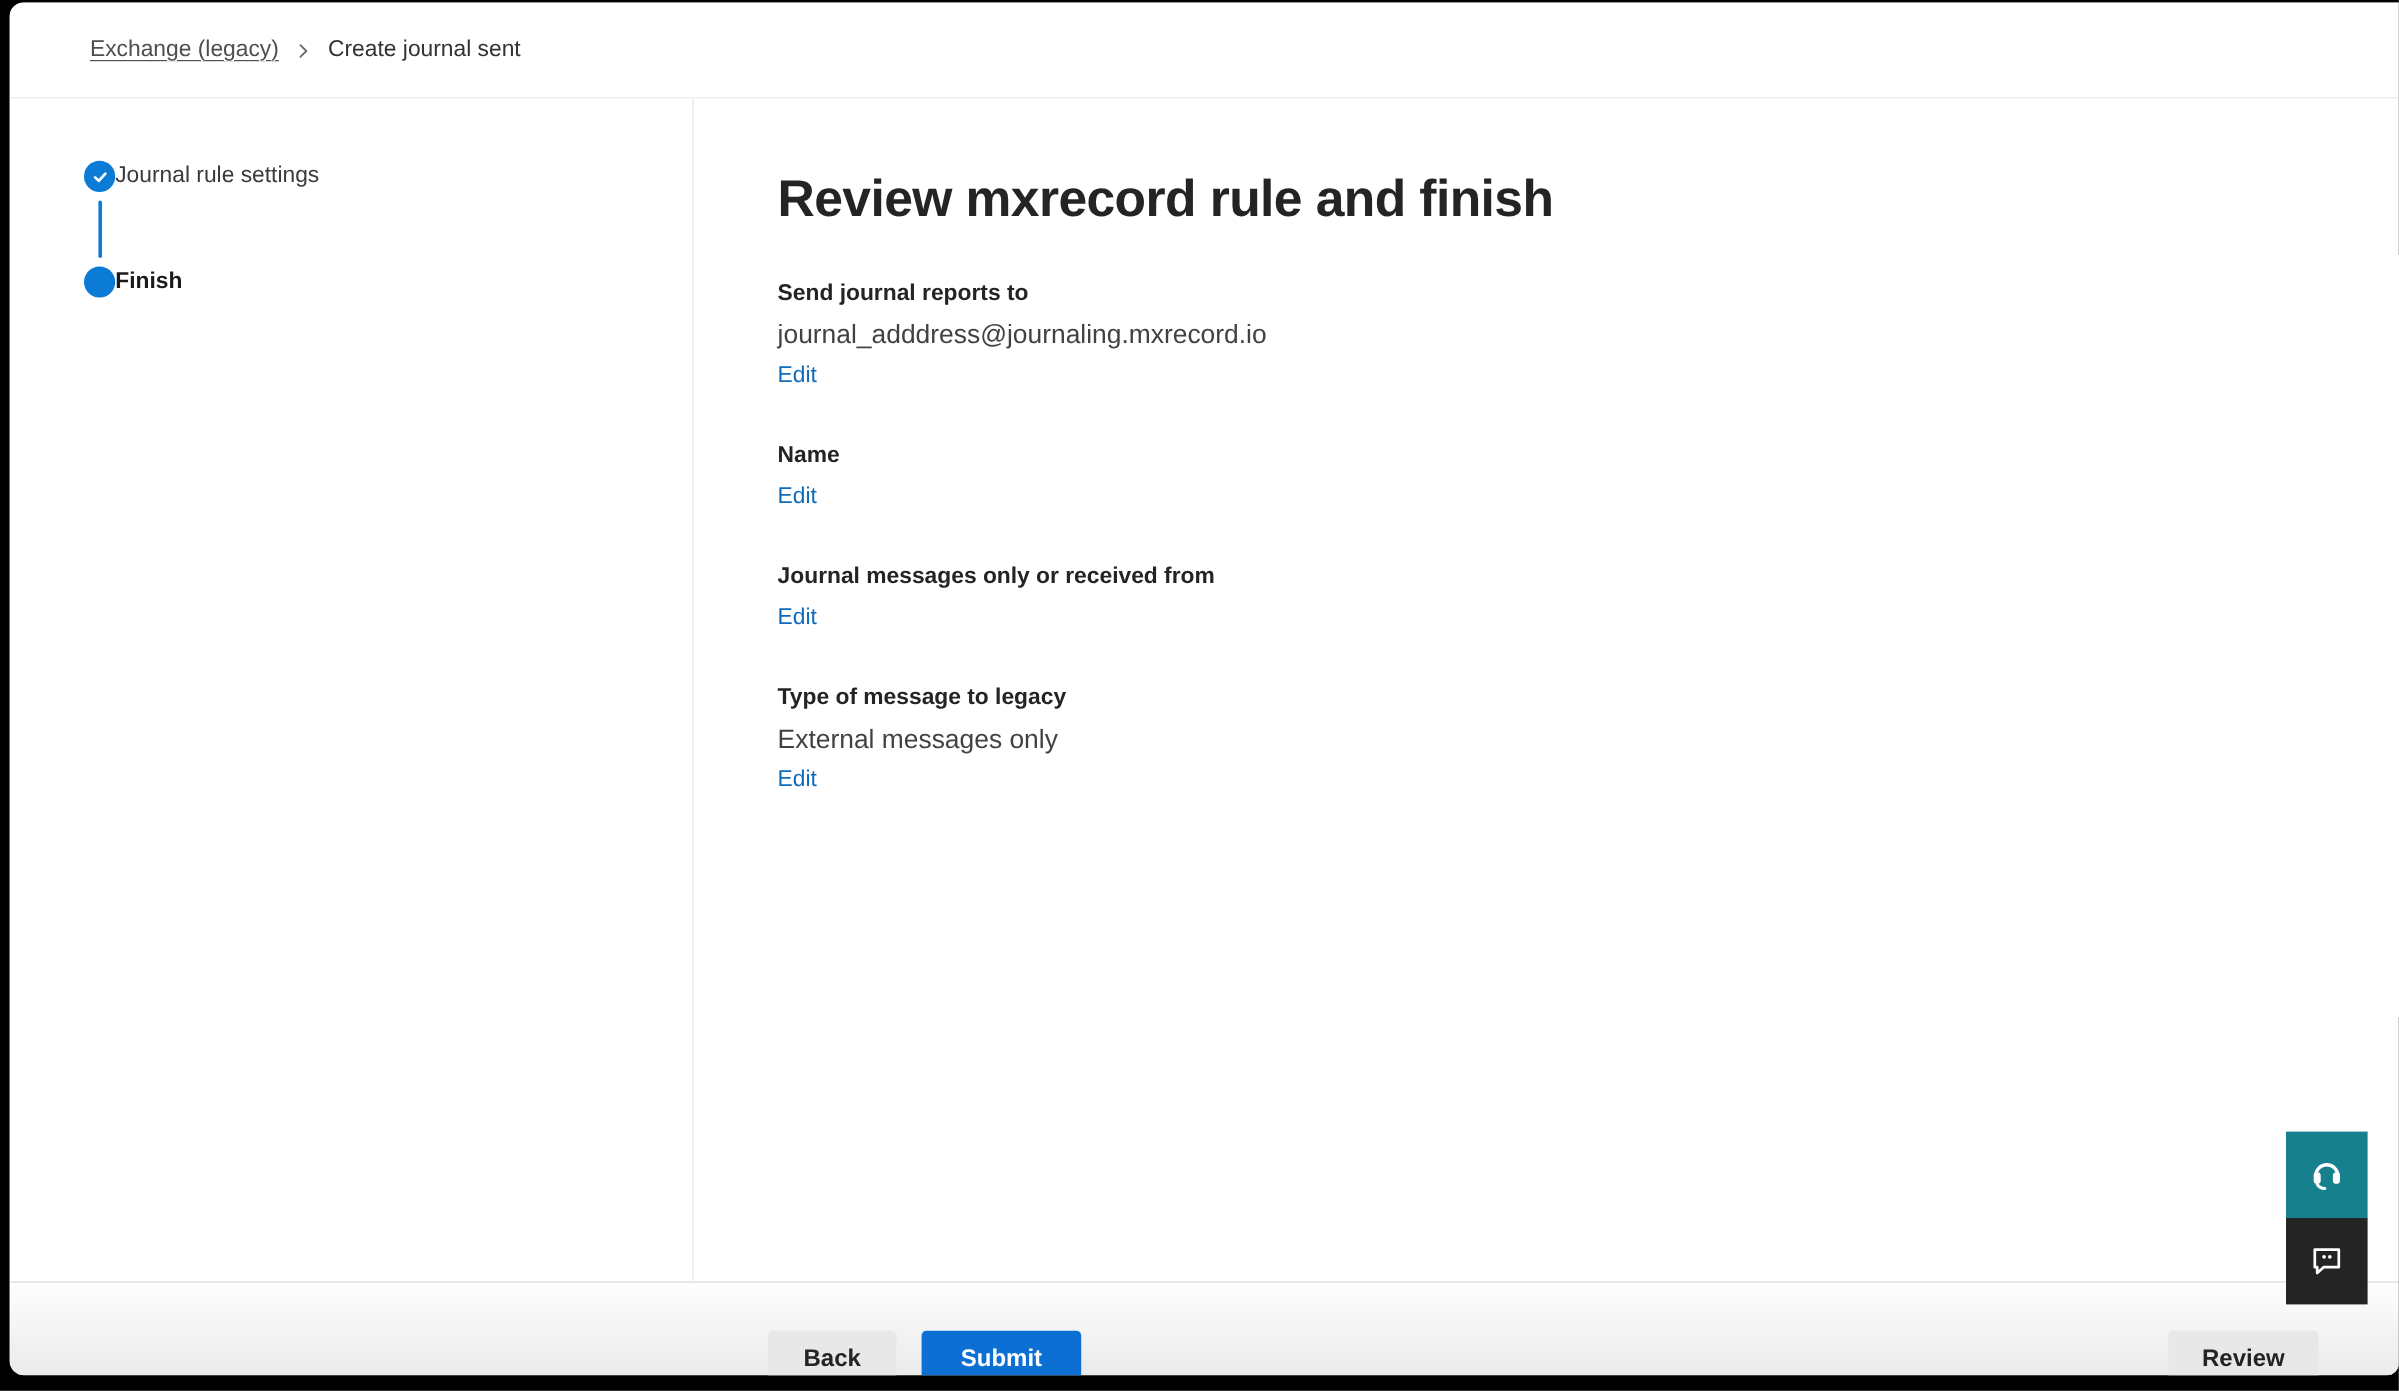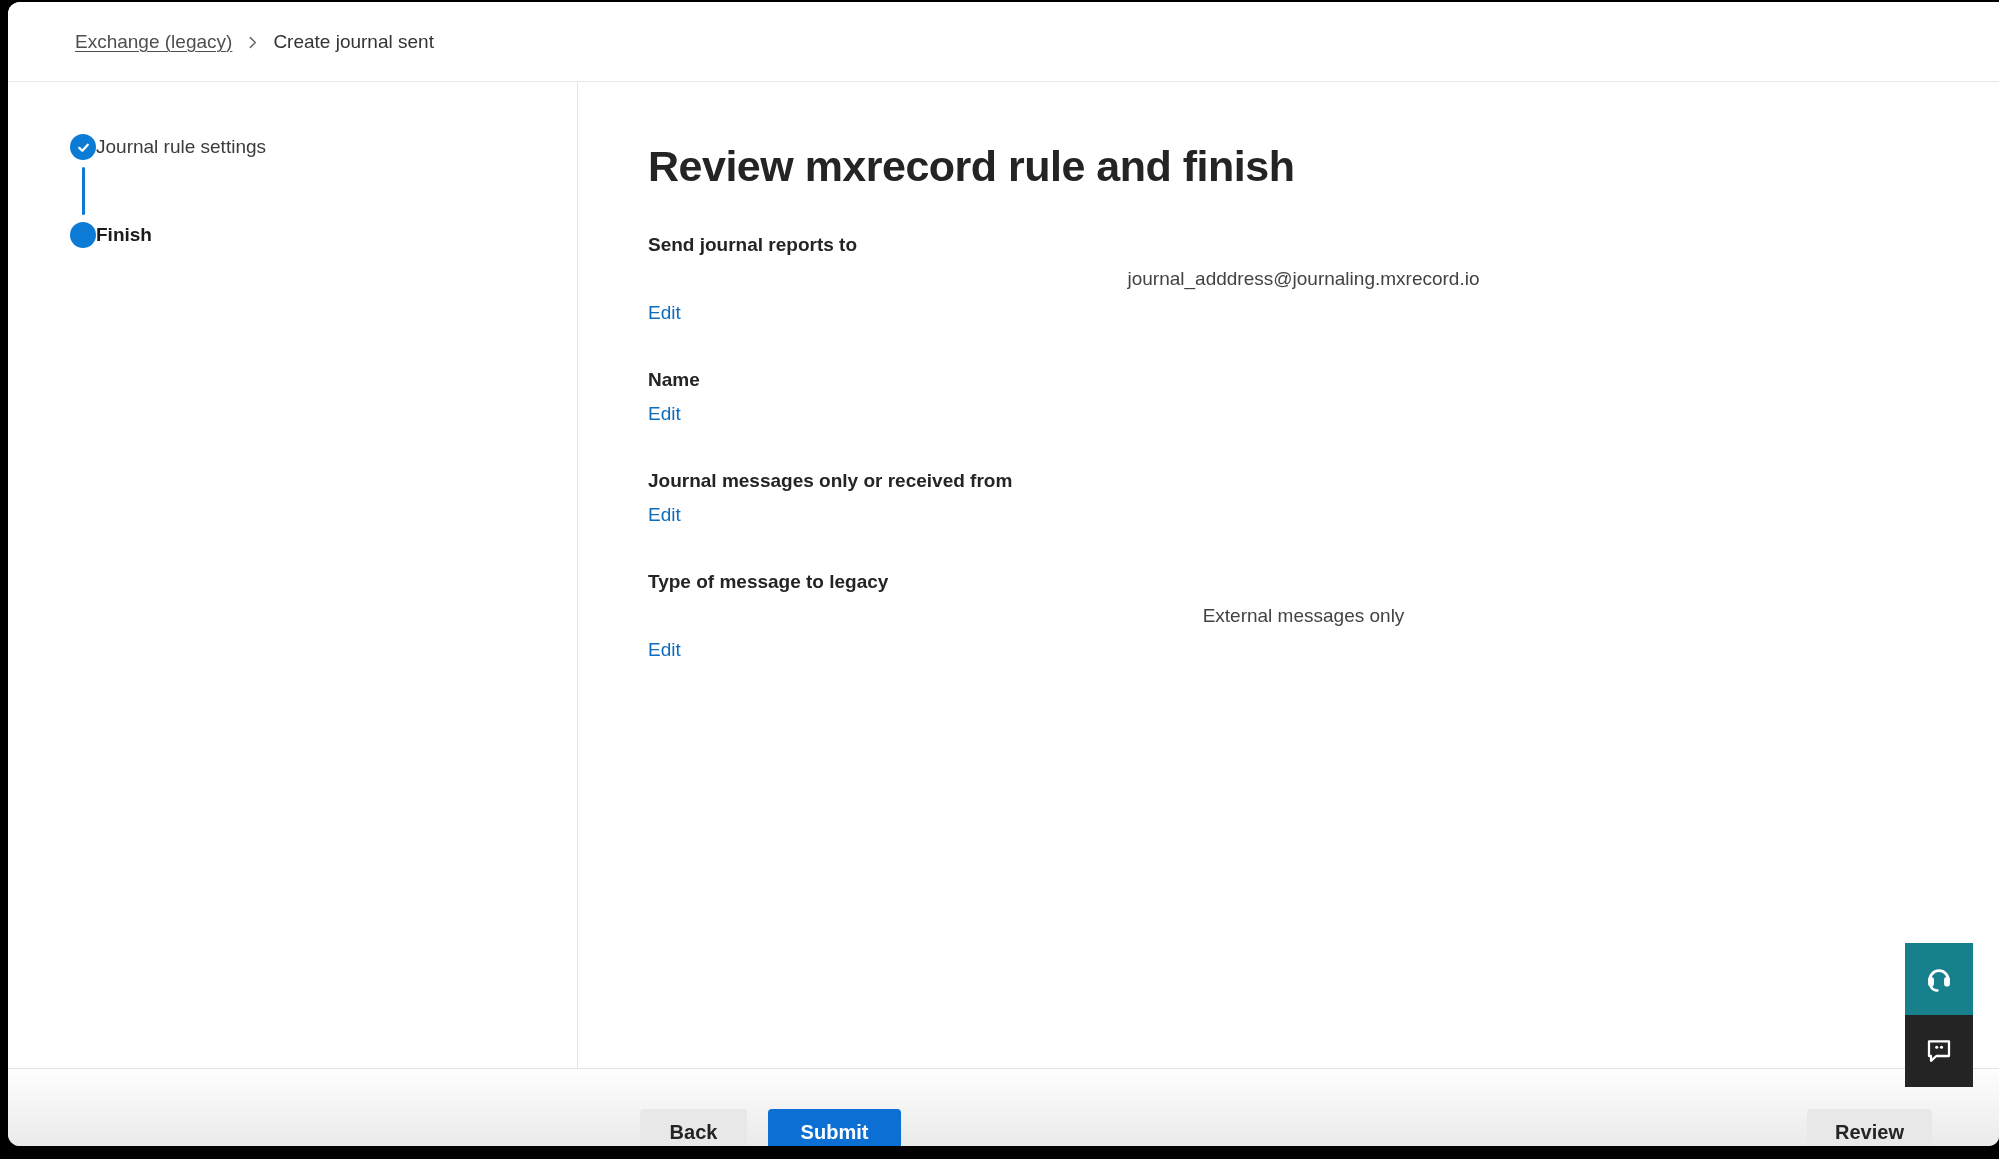--- a/index.html
+++ b/index.html
@@ -69,21 +69,21 @@
   .content { flex: 1; padding: 60px 40px 0 70px; position: relative; }
   .page-title {
     font-size: 43px;
     font-weight: bold;
     color: #242424;
     letter-spacing: -0.5px;
     margin-bottom: 42px;
   }
   .review-section { margin-bottom: 43px; }
   .section-label { font-size: 19px; font-weight: bold; color: #242424; line-height: 24px; }
-  .section-value { font-size: 19px; color: #424242; line-height: 24px; margin-top: 10px; text-align: center; }
+  .section-value { font-size: 22px; color: #424242; line-height: 24px; margin-top: 10px; }
   .section-value:empty { display: none; }
   .edit-link {
     display: block;
     width: fit-content;
     font-size: 19px;
     line-height: 24px;
     margin-top: 10px;
     color: #0f6cbd;
     text-decoration: none;
     cursor: pointer;

